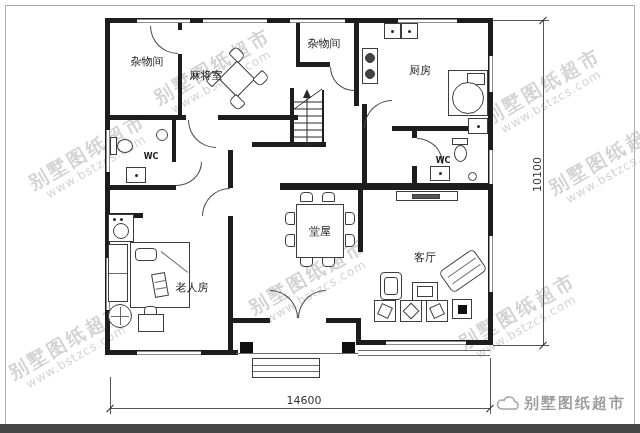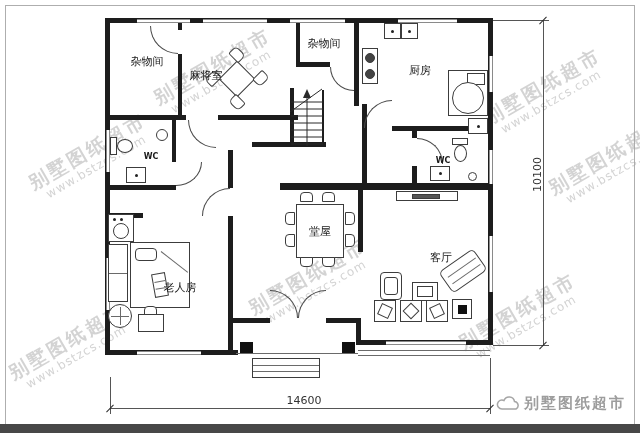--- a/index.html
+++ b/index.html
@@ -249,22 +249,22 @@
   <div class="f" style="left:144px;top:306px;width:13px;height:9px;border-radius:4px 4px 0 0;"></div>
   <div class="f" style="left:138px;top:314px;width:26px;height:18px;"></div>
 
   <div class="lb" style="left:118px;top:54px;width:58px;">杂物间</div>
   <div class="lb" style="left:182px;top:68px;width:48px;">麻将室</div>
   <div class="lb" style="left:297px;top:36px;width:54px;">杂物间</div>
   <div class="lb" style="left:394px;top:63px;width:52px;">厨房</div>
   <div class="lbs" style="left:136px;top:152px;width:30px;">WC</div>
   <div class="lbs" style="left:428px;top:156px;width:30px;">WC</div>
   <div class="lb" style="left:298px;top:224px;width:44px;">堂屋</div>
-  <div class="lb" style="left:416px;top:250px;width:50px;">客厅</div>
-  <div class="lb" style="left:152px;top:280px;width:56px;">老人房</div>
+  <div class="lb" style="left:400px;top:250px;width:50px;">客厅</div>
+  <div class="lb" style="left:164px;top:280px;width:56px;">老人房</div>
 
   <i class="dim" style="left:110px;top:377px;width:1px;height:37px;"></i>
   <i class="dim" style="left:490px;top:358px;width:1px;height:56px;"></i>
   <i class="dim" style="left:110px;top:408px;width:381px;height:1px;"></i>
   <i class="tick" style="left:105px;top:408px;"></i>
   <i class="tick" style="left:485px;top:408px;"></i>
   <div class="dlb" style="left:276px;top:394px;width:56px;">14600</div>
 
   <i class="dim" style="left:493px;top:20px;width:56px;height:1px;"></i>
   <i class="dim" style="left:493px;top:345px;width:56px;height:1px;"></i>

